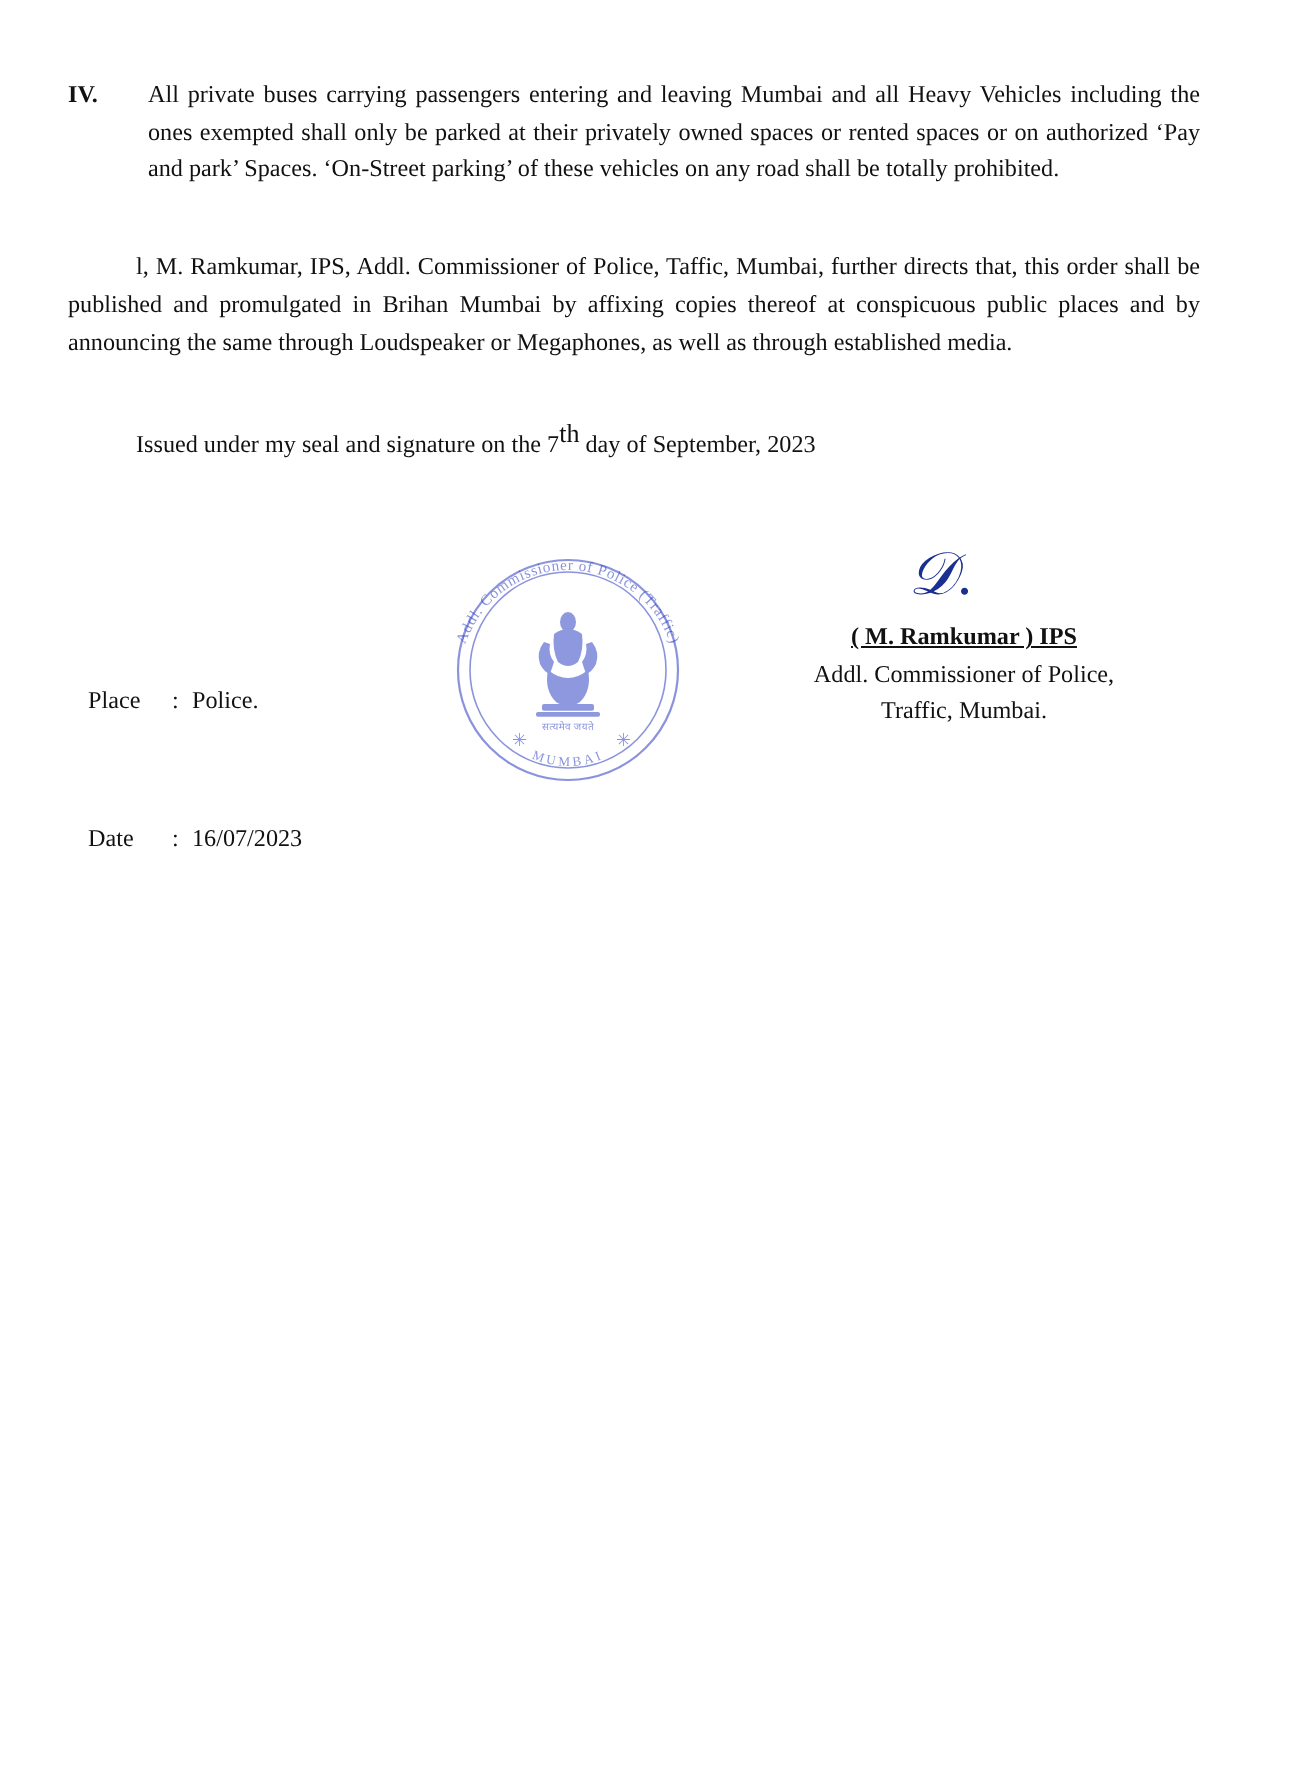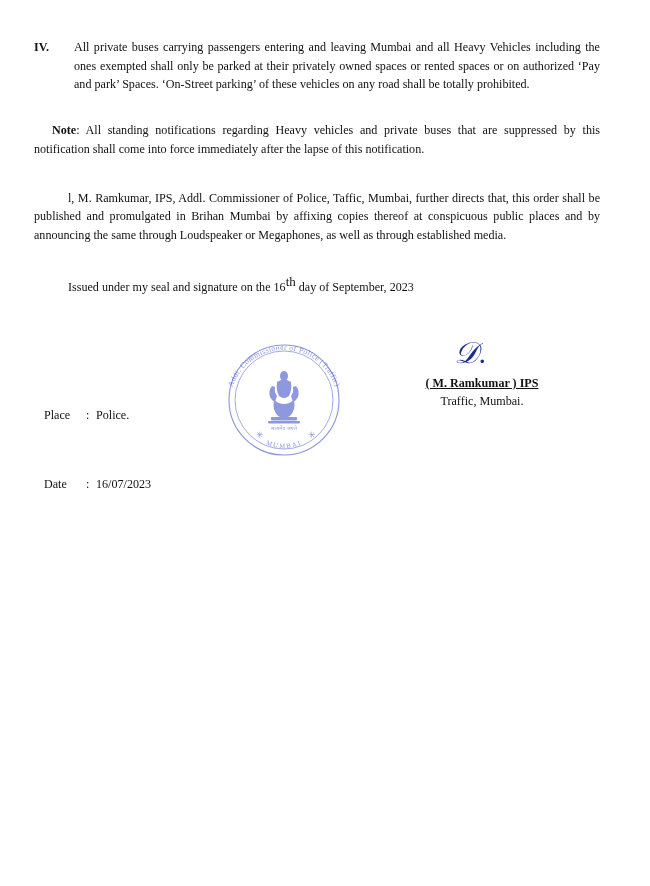--- a/index.html
+++ b/index.html
@@ -160,25 +160,24 @@
 <body>
 
 <div class="page">
   <div class="content">
 
     <div class="clause">
       <div class="clause-num">IV.</div>
       <div class="clause-body">All private buses carrying passengers entering and leaving Mumbai and all Heavy Vehicles including the ones exempted shall only be parked at their privately owned spaces or rented spaces or on authorized ‘Pay and park’ Spaces. ‘On-Street parking’ of these vehicles on any road shall be totally prohibited.</div>
     </div>
 
-    <p class="para note-para"><span class="note-label">Note</span><span>: All standing notifications regarding Heavy vehicles and private buses that are suppressed by this notification shall come into force immediately after the lapse of this notification.</span></p>
 
     <p class="para order-para">l, M. Ramkumar, IPS, Addl. Commissioner of Police, Taffic, Mumbai, further directs that, this order shall be published and promulgated in Brihan Mumbai by affixing copies thereof at conspicuous public places and by announcing the same through Loudspeaker or Megaphones, as well as  through established media.</p>
 
-    <p class="para issued-para"><span>Issued under my seal and signature on the 16</span><sup>th</sup><span> day of September, 2023</span></p>
+    <p class="para issued-para"><span>Issued under my seal and signature on the 7</span><sup>th</sup><span> day of September, 2023</span></p>
 
     <div class="sig-area">
 
       <div class="place-date">
         <div class="pd-row">
           <span class="pd-label">Place</span>
           <span class="pd-colon">:</span>
           <span class="pd-value">Police.</span>
         </div>
         <div class="pd-row">
@@ -216,18 +215,19 @@
           <text x="70" y="92" text-anchor="middle" class="stamp-text-small faint" style="font-size:5px;letter-spacing:0.2px;">सत्यमेव जयते</text>
 
           <text x="42" y="100" class="stamp-text faint" style="font-size:9px;">✳</text>
           <text x="94" y="100" class="stamp-text faint" style="font-size:9px;">✳</text>
         </svg>
       </div>
 
       <div class="sign-right">
         <div class="signature-mark">𝒟.</div>
         <div class="sign-name">( M. Ramkumar ) IPS</div>
+        <div class="sign-desig">Addl. Commissioner of Police,</div>
         <div class="sign-desig">Traffic, Mumbai.</div>
       </div>
 
     </div>
   </div>
 </div>
 
 </body></html>

